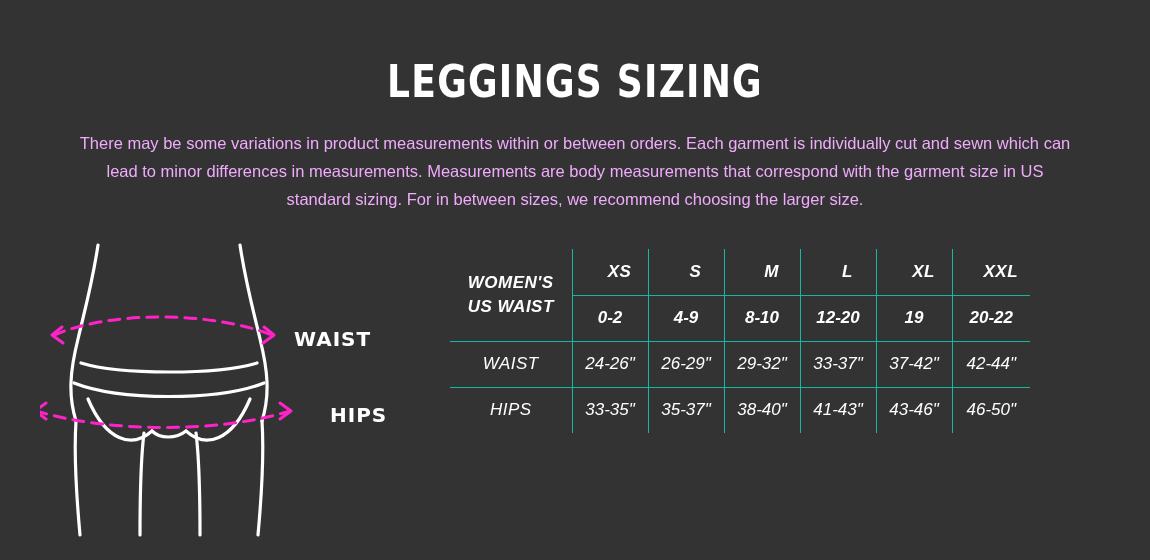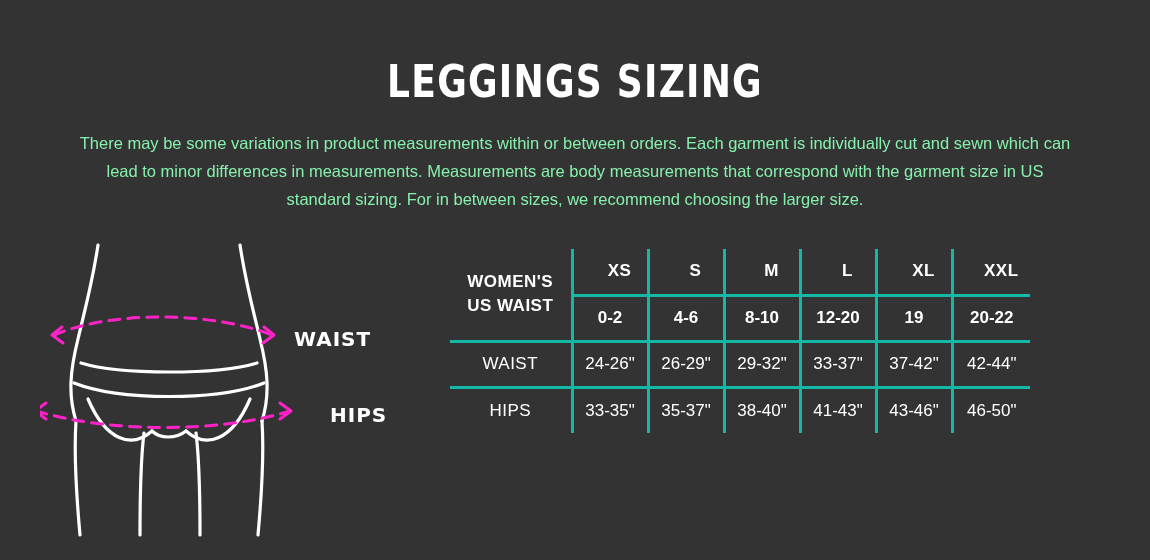--- a/index.html
+++ b/index.html
@@ -30,21 +30,21 @@
     padding-top: 56px;
     transform: scaleX(0.82);
     text-transform: uppercase;
   }
   .intro {
     width: 1000px;
     margin: 22px auto 0 auto;
     text-align: center;
     font-size: 16.5px;
     line-height: 28px;
-    color: #86efac;
+    color: #f0abfc;
     font-family: "Liberation Sans", sans-serif;
   }
   .content {
     position: relative;
     display: flex;
     align-items: flex-start;
     margin-top: 22px;
   }
   .figure-wrap {
     position: relative;
@@ -62,28 +62,29 @@
     font-size: 20px;
     letter-spacing: 1px;
   }
   .label-waist { left: 254px; top: 92px; }
   .label-hips  { left: 290px; top: 168px; }
 
   .table-wrap {
     flex: 1 1 auto;
     padding-left: 10px;
     padding-top: 14px;
+    font-style: italic;
   }
   table.sizechart {
     border-collapse: collapse;
     width: 580px;
     table-layout: fixed;
   }
   table.sizechart td {
-    border: 3px solid #14b8a6;
+    border: 1px solid #14b8a6;
     text-align: center;
     vertical-align: middle;
     color: #ffffff;
     font-size: 17px;
     height: 46px;
     font-family: "Liberation Sans", sans-serif;
   }
   table.sizechart tr:first-child td { border-top: none; }
   table.sizechart td:first-child { border-left: none; }
   table.sizechart td:last-child { border-right: none; }
@@ -196,21 +197,21 @@
             </td>
             <td class="size-head">XS</td>
             <td class="size-head">S</td>
             <td class="size-head">M</td>
             <td class="size-head">L</td>
             <td class="size-head">XL</td>
             <td class="size-head">XXL</td>
           </tr>
           <tr>
             <td class="size-sub">0-2</td>
-            <td class="size-sub">4-6</td>
+            <td class="size-sub">4-9</td>
             <td class="size-sub">8-10</td>
             <td class="size-sub">12-20</td>
             <td class="size-sub">19</td>
             <td class="size-sub">20-22</td>
           </tr>
           <tr>
             <td class="rowlabel">WAIST</td>
             <td class="value">24-26"</td>
             <td class="value">26-29"</td>
             <td class="value">29-32"</td>

